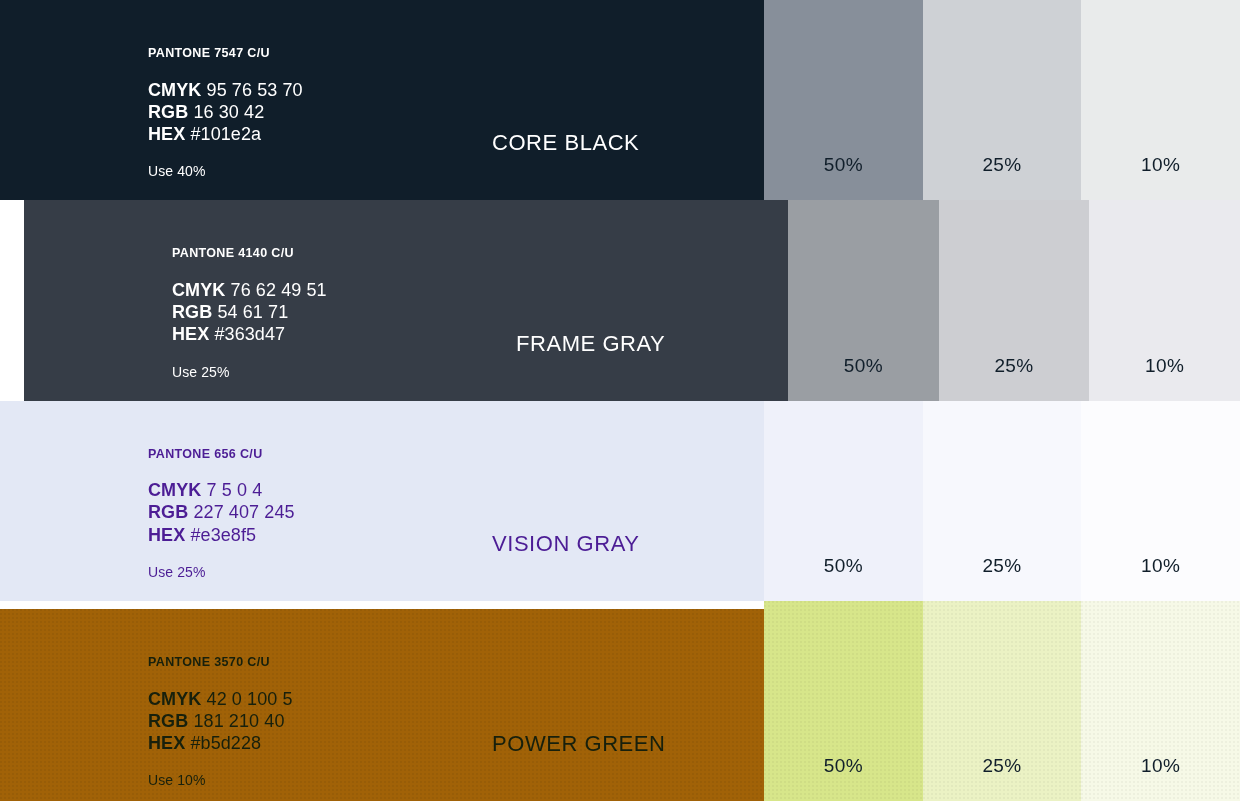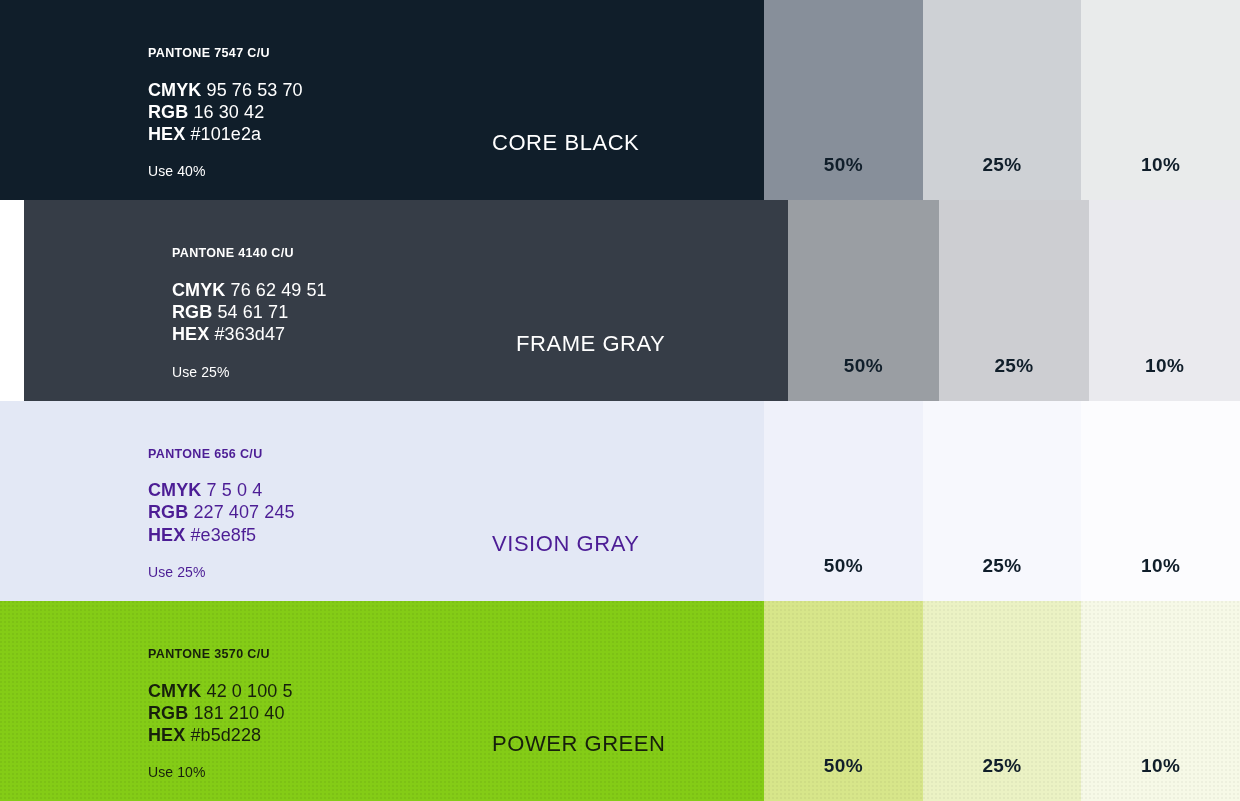--- a/index.html
+++ b/index.html
@@ -82,21 +82,21 @@
     background-image:
       radial-gradient(circle at 1px 1px, rgba(0,0,0,.09) 0.9px, transparent 1.1px);
     background-size:4px 4px;
   }
   .tint-label {
     position:absolute;
     left:0; right:0;
     bottom:24px;
     text-align:center;
     font-size:19px;
-    font-weight:700;
+    font-weight:400;
     letter-spacing:.4px;
     color:#101e2a;
   }
 </style>
 </head>
 <body>
 
 <div id="palette">
     <div class="swatch-row">
       <div class="main-cell" style="background: rgb(16, 30, 42); color: rgb(255, 255, 255);">
@@ -173,21 +173,21 @@
       <div class="tint-cell" style="background: rgb(247, 248, 253);">
         <div class="texture"></div>
         <div class="tint-label" style="color: rgb(16, 30, 42);">25%</div>
       </div>
       <div class="tint-cell" style="background: rgb(252, 252, 254);">
         <div class="texture"></div>
         <div class="tint-label" style="color: rgb(16, 30, 42);">10%</div>
       </div>
     </div>
     <div class="swatch-row">
-      <div class="main-cell textured" style="background: #84cc16; color: rgb(23, 32, 12);">
+      <div class="main-cell textured" style="background: #a16207; color: rgb(23, 32, 12); margin-top: 8px;">
         <div class="texture"></div>
         <div class="info">
           <div class="pantone">PANTONE 3570 C/U</div>
           <div class="specs">
             <div><span class="k">CMYK</span> <span class="v">42 0 100 5</span></div>
             <div><span class="k">RGB</span> <span class="v">181 210 40</span></div>
             <div><span class="k">HEX</span> <span class="v">#b5d228</span></div>
           </div>
           <div class="usage">Use 10%</div>
         </div>

